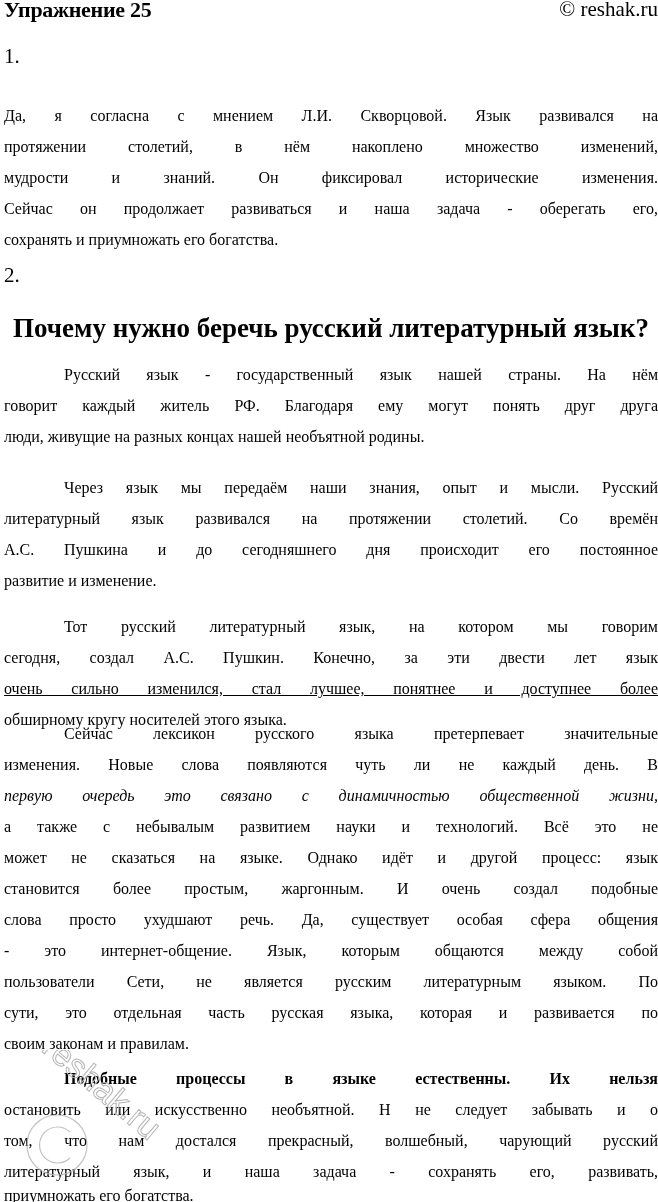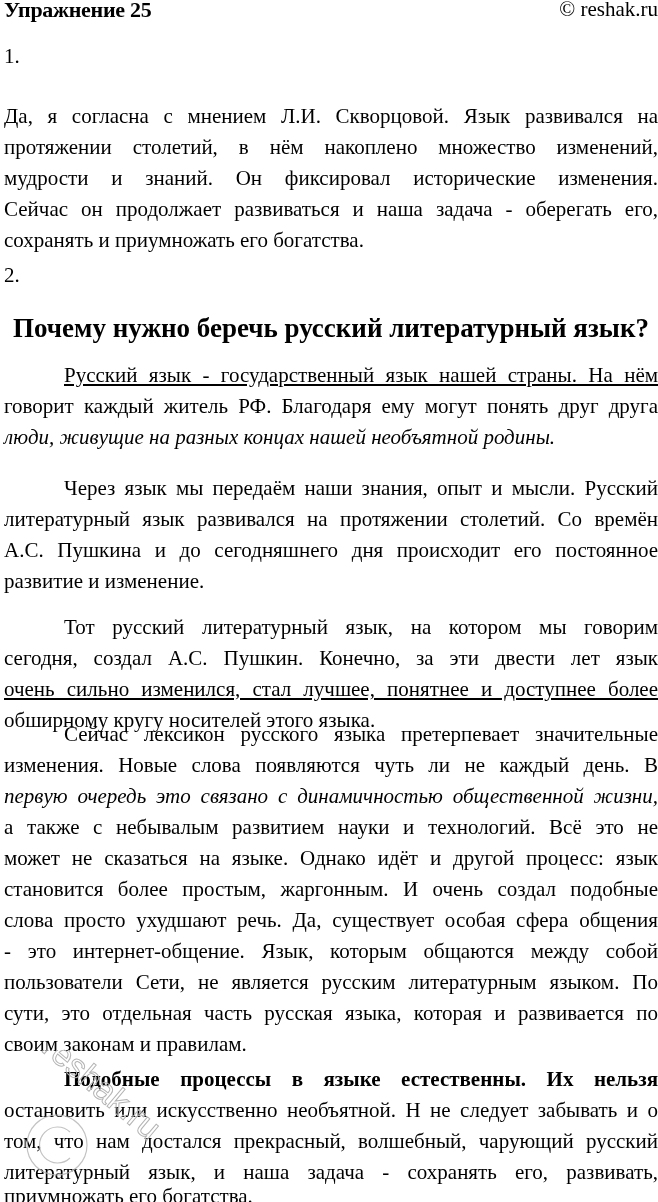--- a/index.html
+++ b/index.html
@@ -3,21 +3,21 @@
 <meta charset="utf-8">
 <style>
   html, body { margin: 0; padding: 0; background: #ffffff; }
   body { width: 658px; height: 1202px; position: relative; overflow: hidden;
          font-family: "Liberation Serif", "DejaVu Serif", serif; color: #000; }
   .page { position: absolute; left: 2px; top: 0; width: 658px; height: 1202px; }
   .header-title { position: absolute; left: 2px; top: -3px; font-weight: bold; font-size: 22px; letter-spacing: -0.3px; }
   .header-copy { position: absolute; right: 2px; top: -3px; font-size: 21px; }
   .num { position: absolute; left: 2px; font-size: 21px; }
   .heading { position: absolute; left: 0; width: 658px; text-align: center; font-weight: bold; font-size: 27px; }
-  .line { position: absolute; left: 2px; width: 654px; font-size: 21px; line-height: 26px; white-space: nowrap;
+  .line { position: absolute; left: 2px; width: 654px; font-size: 16px; line-height: 26px; white-space: nowrap;
           text-align: justify; text-align-last: justify; }
   .line.last { text-align-last: left; }
   .line.indent { left: 62px; width: 594px; }
   .watermark { position: absolute; left: 10px; top: 1050px; width: 150px; height: 130px; pointer-events: none; }
 </style>
 </head>
 <body>
 
 <div class="page">
 
@@ -31,23 +31,23 @@
     <div class="line" style="top:134px;">протяжении столетий, в нём накоплено множество изменений,</div>
     <div class="line" style="top:165px;">мудрости и знаний. Он фиксировал исторические изменения.</div>
     <div class="line" style="top:196px;">Сейчас он продолжает развиваться и наша задача - оберегать его,</div>
     <div class="line last" style="top:227px;">сохранять и приумножать его богатства.</div>
   </div>
 
   <div class="num" style="top:263px;">2.</div>
   <div class="heading" style="top:313px;">Почему нужно беречь русский литературный язык?</div>
 
   <div>
-    <div class="line indent" style="top:362px;text-decoration:underline;">Русский язык - государственный язык нашей страны. На нём</div>
+    <div class="line indent" style="top:362px;">Русский язык - государственный язык нашей страны. На нём</div>
     <div class="line" style="top:393px;">говорит каждый житель РФ. Благодаря ему могут понять друг друга</div>
-    <div class="line last" style="top:424px;font-style:italic;">люди, живущие на разных концах нашей необъятной родины.</div>
+    <div class="line last" style="top:424px;">люди, живущие на разных концах нашей необъятной родины.</div>
   </div>
 
   <div>
     <div class="line indent" style="top:475px;">Через язык мы передаём наши знания, опыт и мысли. Русский</div>
     <div class="line" style="top:506px;">литературный язык развивался на протяжении столетий. Со времён</div>
     <div class="line" style="top:537px;">А.С. Пушкина и до сегодняшнего дня происходит его постоянное</div>
     <div class="line last" style="top:568px;">развитие и изменение.</div>
   </div>
 
   <div>

